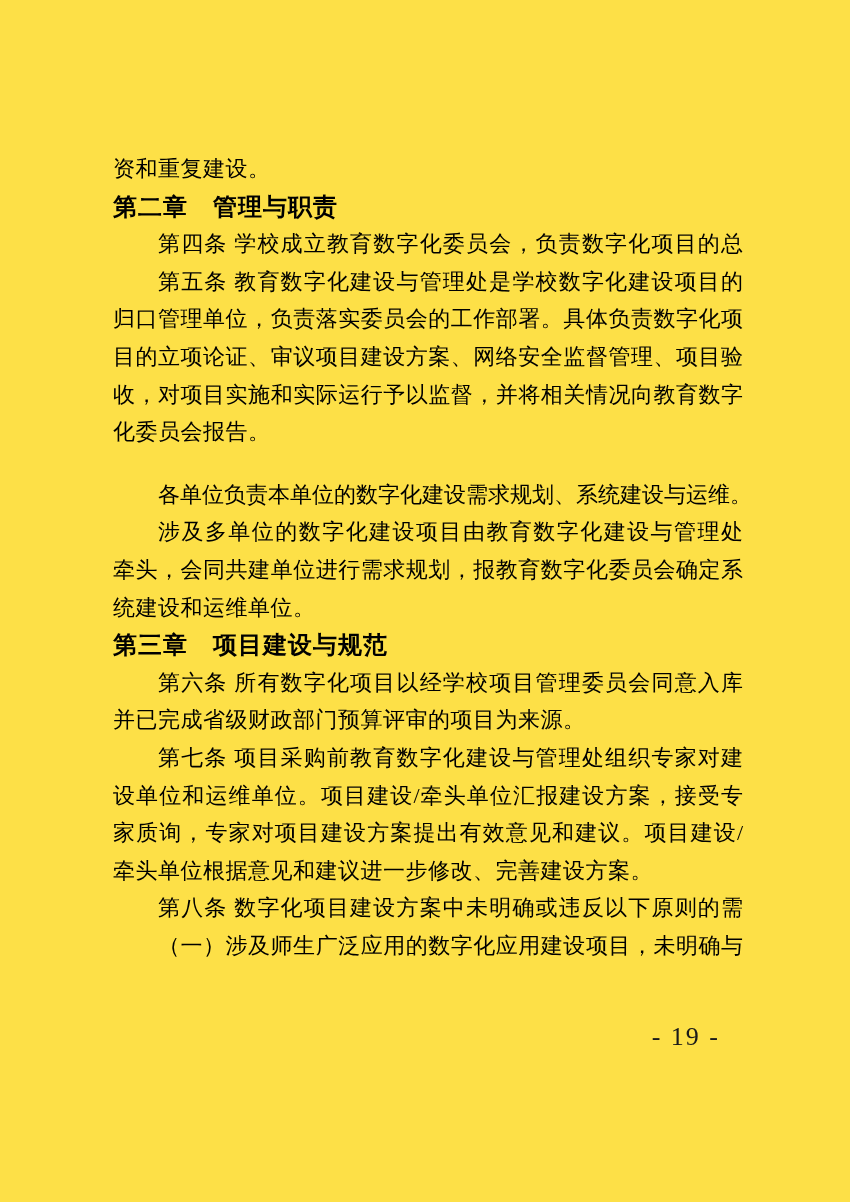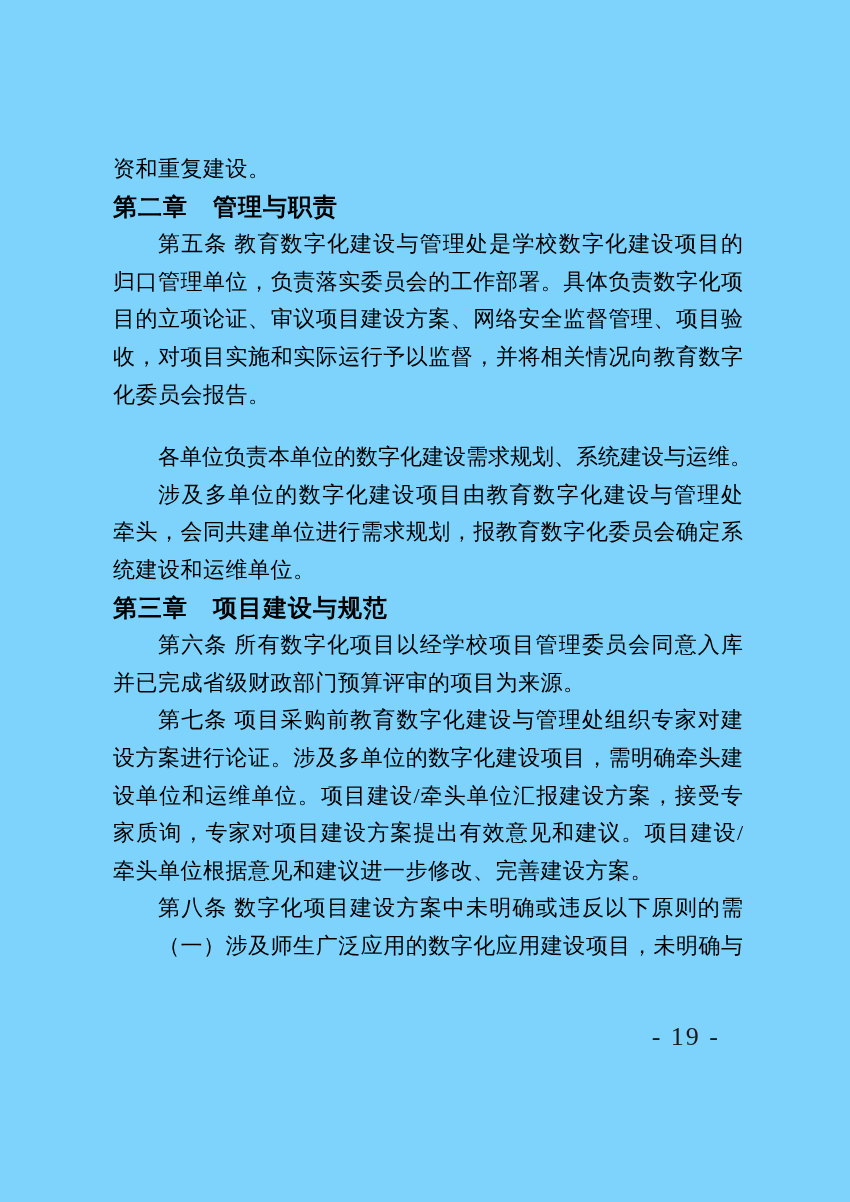--- a/index.html
+++ b/index.html
@@ -4,21 +4,21 @@
 <style>
   html, body {
     margin: 0;
     padding: 0;
     background: #ffffff;
   }
   .page {
     position: relative;
     width: 850px;
     height: 1202px;
-    background: #7dd3fc;
+    background: #fde047;
     overflow: hidden;
     font-family: "Liberation Serif", "DejaVu Serif", serif;
     color: #000000;
   }
   .doc-body {
     position: absolute;
     left: 113px;
     top: 150px;
     width: 630px;
   }
@@ -75,34 +75,34 @@
 </style>
 </head>
 <body>
 
 <div class="page">
 
   <div class="doc-body">
 
   <div class="line t-end">资和重复建设。</div>
       <div class="line t-heading">第二章　管理与职责</div>
+      <div class="line t-indent-fill">第四条 学校成立教育数字化委员会，负责数字化项目的总</div>
       <div class="line t-indent-fill">第五条 教育数字化建设与管理处是学校数字化建设项目的</div>
       <div class="line t-fill">归口管理单位，负责落实委员会的工作部署。具体负责数字化项</div>
       <div class="line t-fill">目的立项论证、审议项目建设方案、网络安全监督管理、项目验</div>
       <div class="line t-fill">收，对项目实施和实际运行予以监督，并将相关情况向教育数字</div>
       <div class="line t-end">化委员会报告。</div>
       <div class="line t-indent-end">各单位负责本单位的数字化建设需求规划、系统建设与运维。</div>
       <div class="line t-indent-fill">涉及多单位的数字化建设项目由教育数字化建设与管理处</div>
       <div class="line t-fill">牵头，会同共建单位进行需求规划，报教育数字化委员会确定系</div>
       <div class="line t-end">统建设和运维单位。</div>
       <div class="line t-heading">第三章　项目建设与规范</div>
       <div class="line t-indent-fill">第六条 所有数字化项目以经学校项目管理委员会同意入库</div>
       <div class="line t-end">并已完成省级财政部门预算评审的项目为来源。</div>
       <div class="line t-indent-fill">第七条 项目采购前教育数字化建设与管理处组织专家对建</div>
-      <div class="line t-fill">设方案进行论证。涉及多单位的数字化建设项目，需明确牵头建</div>
       <div class="line t-fill">设单位和运维单位。项目建设/牵头单位汇报建设方案，接受专</div>
       <div class="line t-fill">家质询，专家对项目建设方案提出有效意见和建议。项目建设/</div>
       <div class="line t-end">牵头单位根据意见和建议进一步修改、完善建设方案。</div>
       <div class="line t-indent-fill">第八条 数字化项目建设方案中未明确或违反以下原则的需</div>
       <div class="line t-indent-fill">（一）涉及师生广泛应用的数字化应用建设项目，未明确与</div>
     </div>
 
   <div class="page-number">- 19 -</div>
 
 </div>

